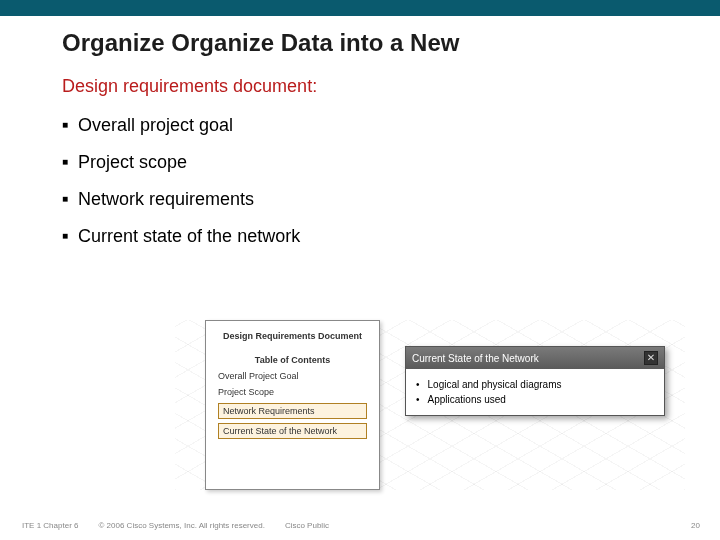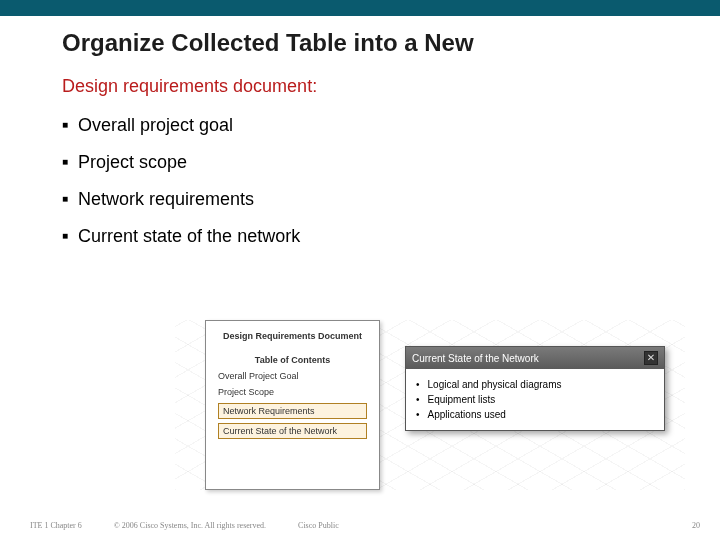--- a/index.html
+++ b/index.html
@@ -124,40 +124,39 @@
   }
   .popup-body ul { list-style: none; }
   .popup-body li { padding: 2px 0; }
   .popup-body li::before {
     content: "•";
     margin-right: 8px;
   }
   .footer {
     position: absolute;
     bottom: 10px;
-    left: 30px;
+    left: 22px;
     right: 20px;
     font-size: 8px;
     color: #888;
     display: flex;
-    gap: 32px;
-    font-family: Liberation Serif, serif;
+    gap: 20px;
   }
   .footer .pagenum {
     margin-left: auto;
     color: #888;
   }
 </style>
 </head>
 <body>
 
 <div class="topbar"></div>
 
 <h1 class="title">
-  <span>Organize Collected Table into a New</span>
+  <span>Organize Organize Data into a New</span>
 </h1>
 
 <p class="subtitle">Design requirements document:</p>
 
 <ul class="bullets">
   <li>Overall project goal</li>
   <li>Project scope</li>
   <li>Network requirements</li>
   <li>Current state of the network</li>
 </ul>
@@ -175,21 +174,20 @@
   </div>
 
   <div class="popup">
     <div class="popup-header">
       <span>Current State of the Network</span>
       <span class="close">✕</span>
     </div>
     <div class="popup-body">
       <ul>
         <li>Logical and physical diagrams</li>
-        <li>Equipment lists</li>
         <li>Applications used</li>
       </ul>
     </div>
   </div>
 </div>
 
 <div class="footer">
   <span>ITE 1 Chapter 6</span>
   <span>© 2006 Cisco Systems, Inc. All rights reserved.</span>
   <span>Cisco Public</span>

